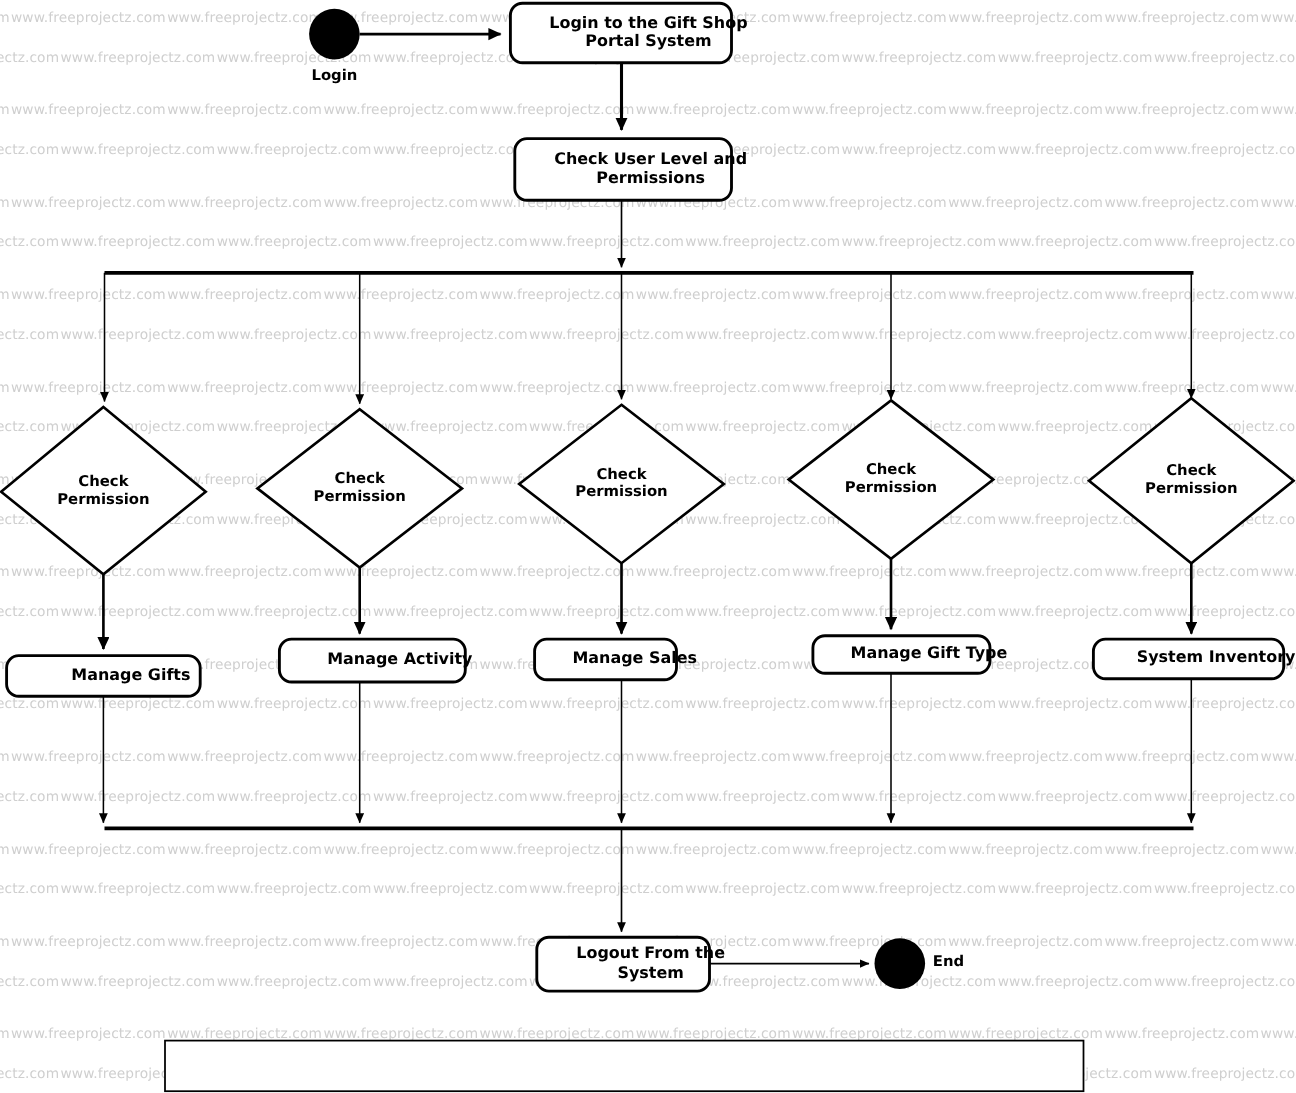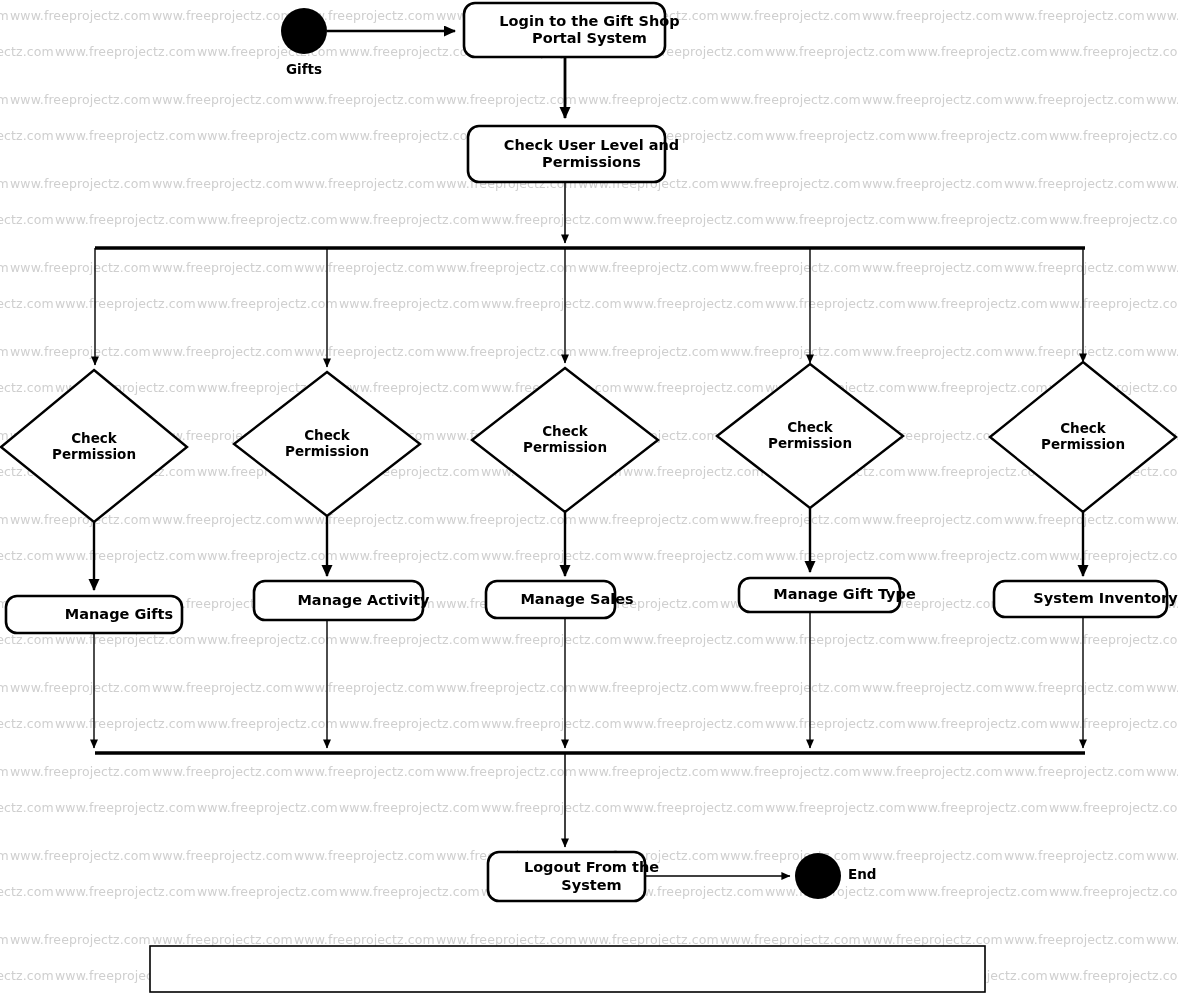--- a/index.html
+++ b/index.html
@@ -337,21 +337,21 @@
 
     <rect x="488" y="852" width="157" height="49" rx="11" ry="11" fill="#fff" stroke="#000" stroke-width="2.6"></rect>
 
     <line x1="645" y1="876" x2="790" y2="876" stroke="#000" stroke-width="1.6" marker-end="url(#arrow)"></line>
 
     <circle cx="818" cy="876" r="23" fill="#000"></circle>
 
     <rect x="150" y="946" width="835" height="46" fill="#fff" stroke="#000" stroke-width="1.6"></rect>
   </svg>
 
-  <div class="node-label terminal-label" style="left:264px;top:61px;width:80px;height:18px;">Gifts</div>
+  <div class="node-label terminal-label" style="left:264px;top:61px;width:80px;height:18px;">Login</div>
   <div class="node-label terminal-label" style="left:848px;top:866px;width:60px;height:18px;justify-content:flex-start;">End</div>
 
   <div class="node-label act-label" style="left:464px;top:3px;width:201px;height:54px;">Login to the Gift Shop
 Portal System</div>
   <div class="node-label act-label" style="left:468px;top:126px;width:197px;height:56px;">Check User Level and
 Permissions</div>
 
   <div class="node-label diamond-label" style="left:24px;top:424px;width:140px;height:46px;">Check
 Permission</div>
   <div class="node-label diamond-label" style="left:257px;top:421px;width:140px;height:46px;">Check

